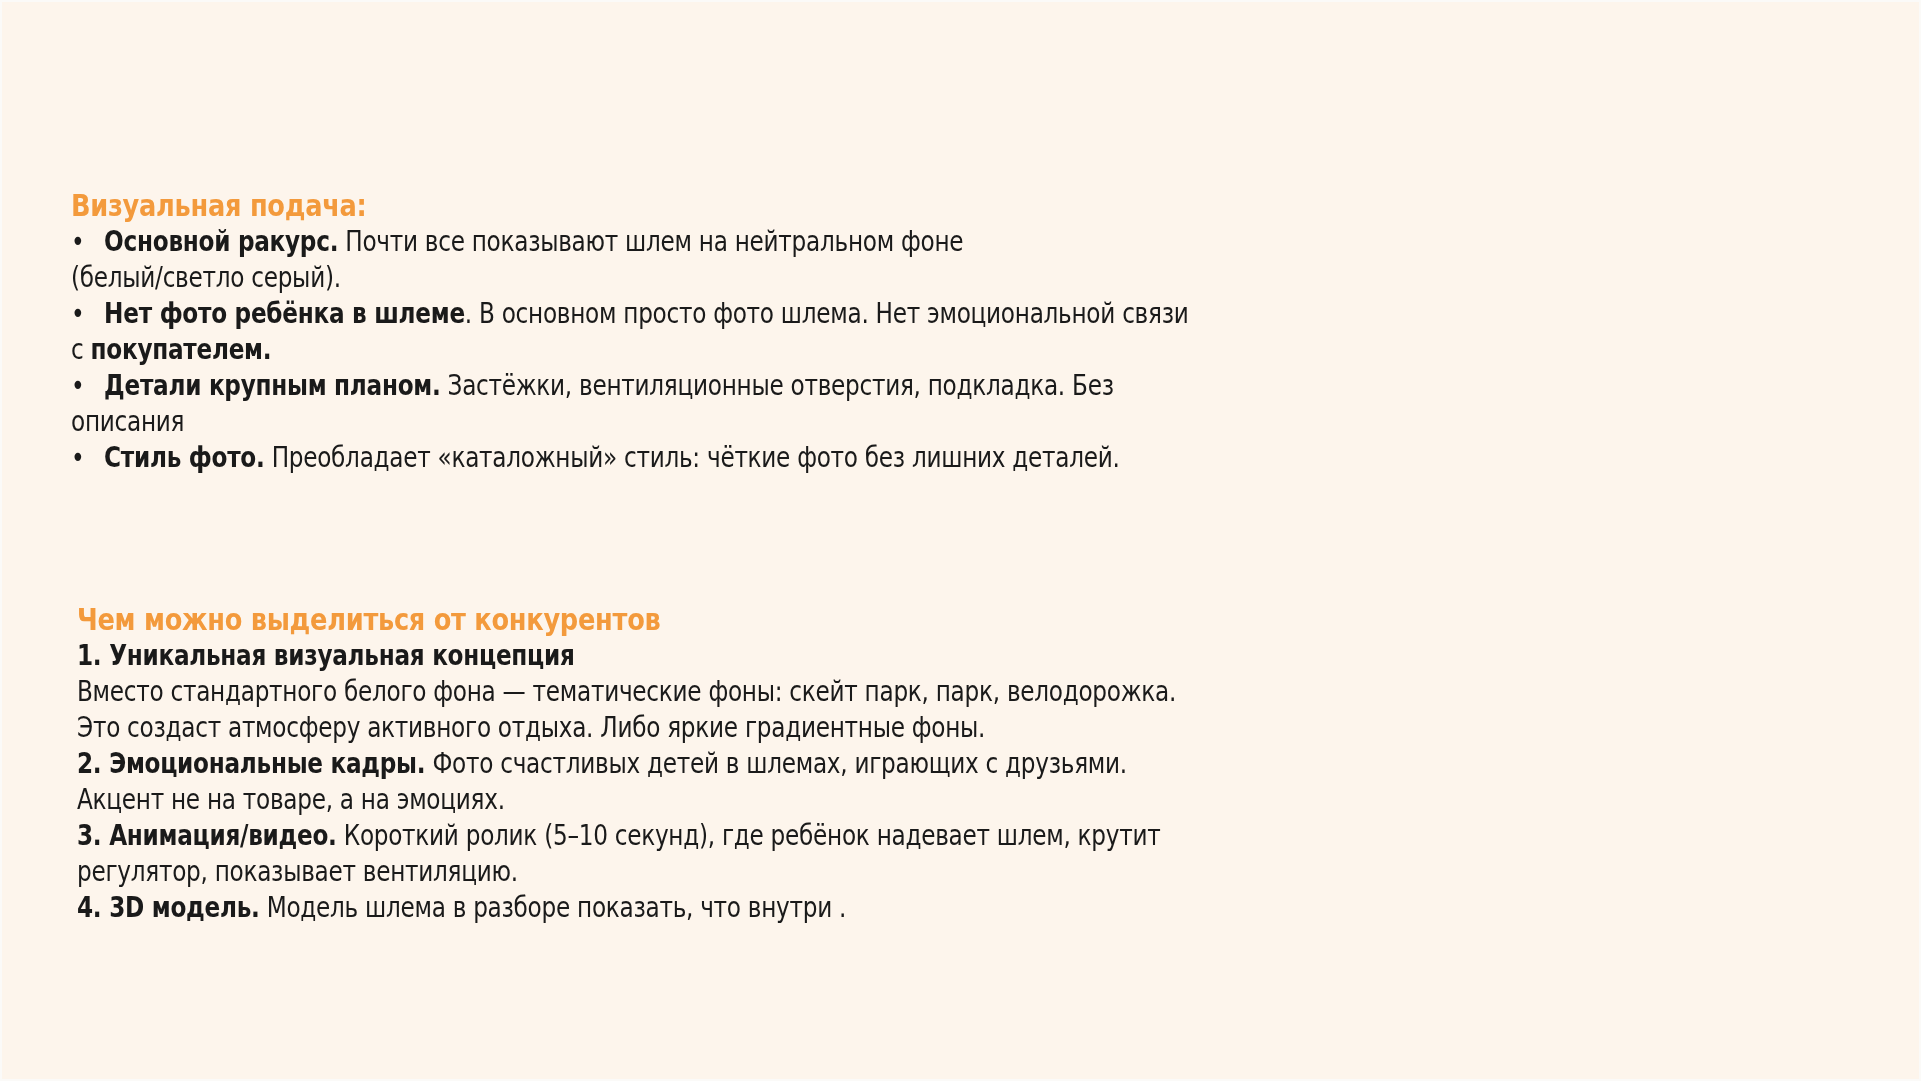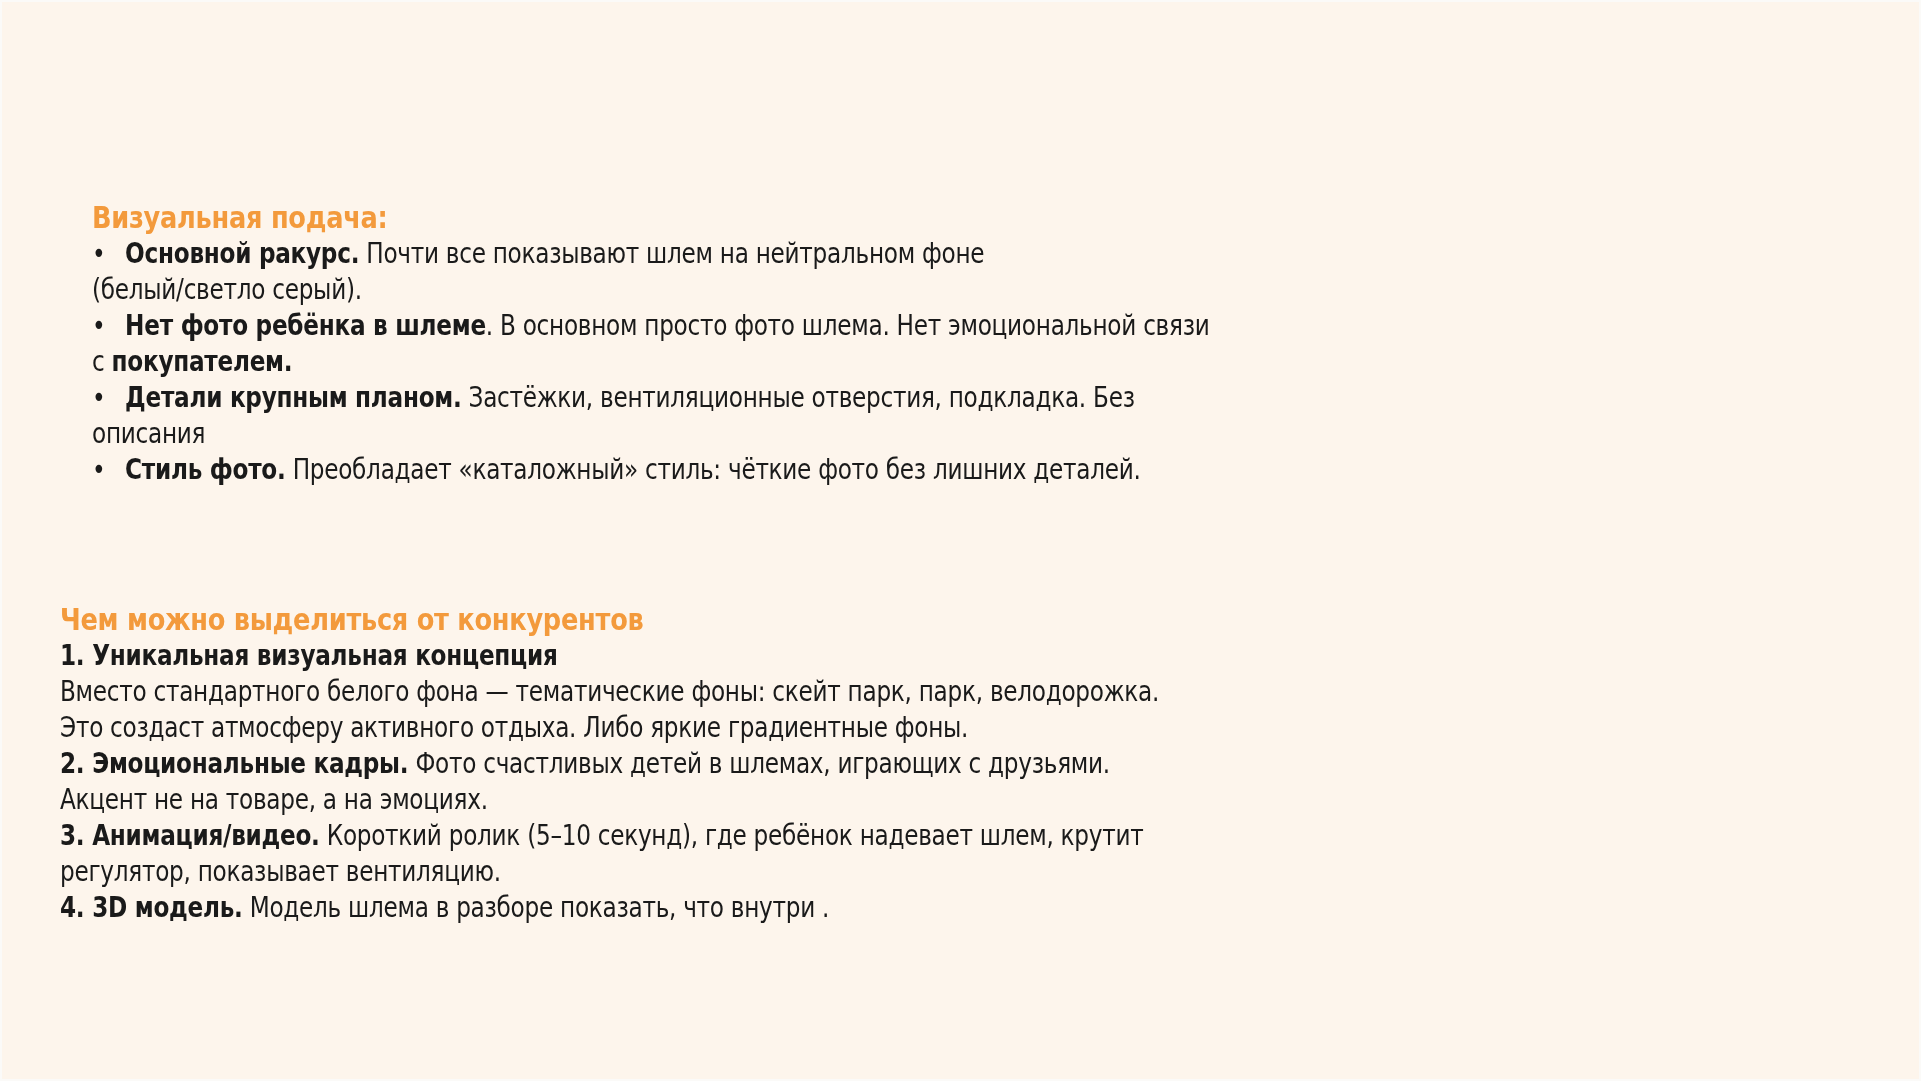--- a/index.html
+++ b/index.html
@@ -1,21 +1,21 @@
 <!DOCTYPE html>
 <html><head>
 <meta charset="utf-8">
 <style>
   html,body{margin:0;padding:0;}
   body{width:1921px;height:1081px;background:#fdf5ec;position:relative;overflow:hidden;
        font-family:"DejaVu Sans Condensed","DejaVu Sans","Liberation Sans",sans-serif;color:#1a1a1a;}
   .slide{position:absolute;inset:0;background:#fdf5ec;border:2px solid #fbfaf8;box-sizing:border-box;}
   .sec{position:absolute;font-size:28px;line-height:36px;letter-spacing:-0.3px;}
-  .sec1{left:90px;top:184px;width:1300px;margin-top:12px;}
-  .sec2{left:58px;top:598px;width:1300px;}
+  .sec1{left:69px;top:184px;width:1300px;}
+  .sec2{left:75px;top:598px;width:1300px;}
   .h{color:#f39a3c;font-weight:bold;font-size:31px;line-height:38px;}
   .line{white-space:nowrap;transform:scaleX(0.92);transform-origin:left;}
   .b{font-weight:bold;}
   .bullet{display:inline-block;width:36px;}
 </style>
 </head>
 <body>
 
 <div class="slide">
 

